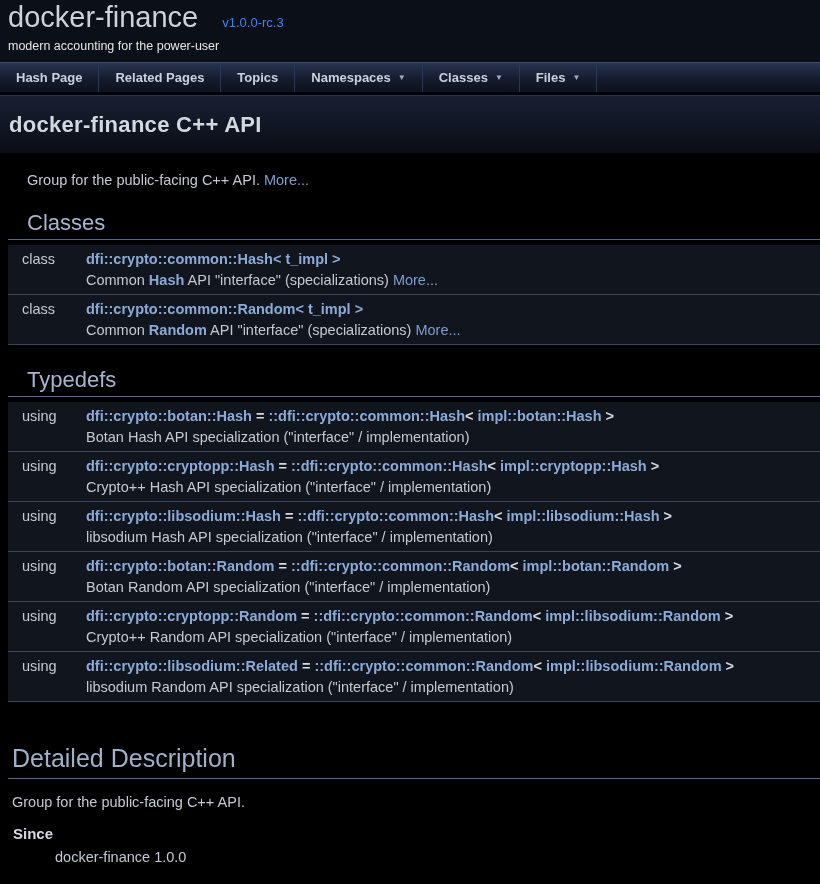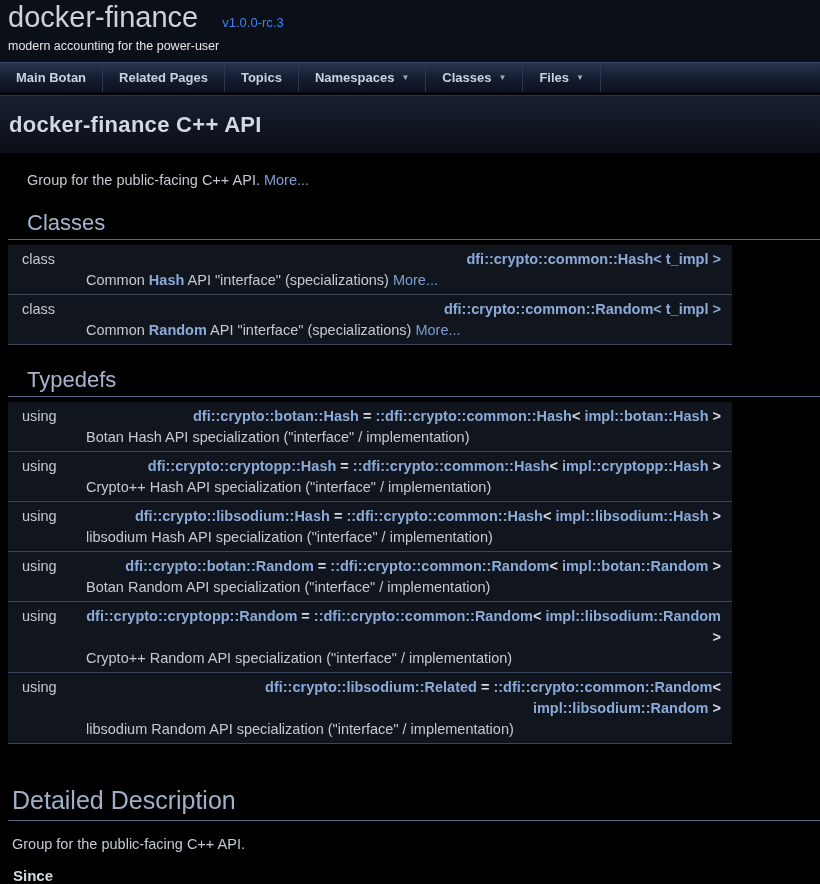--- a/index.html
+++ b/index.html
@@ -47,48 +47,48 @@
     margin:22px 0 0 8px; padding:0 0 3px 19px;
     font-size:22px; font-weight:normal; color:#a6b5cd;
     border-bottom:1px solid #5d6a85;
   }
   h2.detailhead {
     margin:42px 0 0 8px; padding:0 12px 5px 4px;
     font-size:25px; font-weight:normal; color:#a0b0c9;
     border-bottom:1px solid #5d6a85;
   }
   table.decls {
-    width:724px; margin:5px 0 0 8px;
+    width:812px; margin:5px 0 0 8px;
     border-collapse:collapse; font-size:14.5px;
     table-layout:fixed;
   }
   table.decls td { background:#10151e; vertical-align:top; line-height:21px; }
   td.kindcol { width:78px; padding:4px 0 0 14px; color:#c4c9d2; }
-  td.defncol { padding:4px 11px 0 0; font-weight:bold;text-align:right; }
+  td.defncol { padding:4px 11px 0 0; font-weight:bold; }
   tr.desc td { padding:0 0 3px 0; font-weight:normal; }
   tr.sep td { background:#39465f; height:1px; padding:0; line-height:1px; font-size:1px; }
   .op { color:#d6dae1; font-weight:bold; }
   .detailtext { margin:15px 0 0 12px; font-size:14.5px; }
   dl.since { margin:15px 0 0 13px; }
   dl.since dt { font-weight:bold; color:#d6dae1; font-size:15px; }
   dl.since dd { margin:7px 0 0 42px; font-size:14.5px; color:#c4c9d2; }
 </style>
 </head>
 <body>
 
 <div class="titlearea">
   <div>
     <span class="projectname">docker-finance</span><span class="projectnumber">v1.0.0-rc.3</span>
   </div>
   <div class="projectbrief">modern accounting for the power-user</div>
 </div>
 
 <div class="tabs">
   <div class="tab">
-    <span>Main Botan</span>
+    <span>Hash Page</span>
   </div>
   <div class="tab">
     <span>Related Pages</span>
   </div>
   <div class="tab">
     <span>Topics</span>
   </div>
   <div class="tab">
     <span>Namespaces</span>
     <span class="arrow">▼</span>

